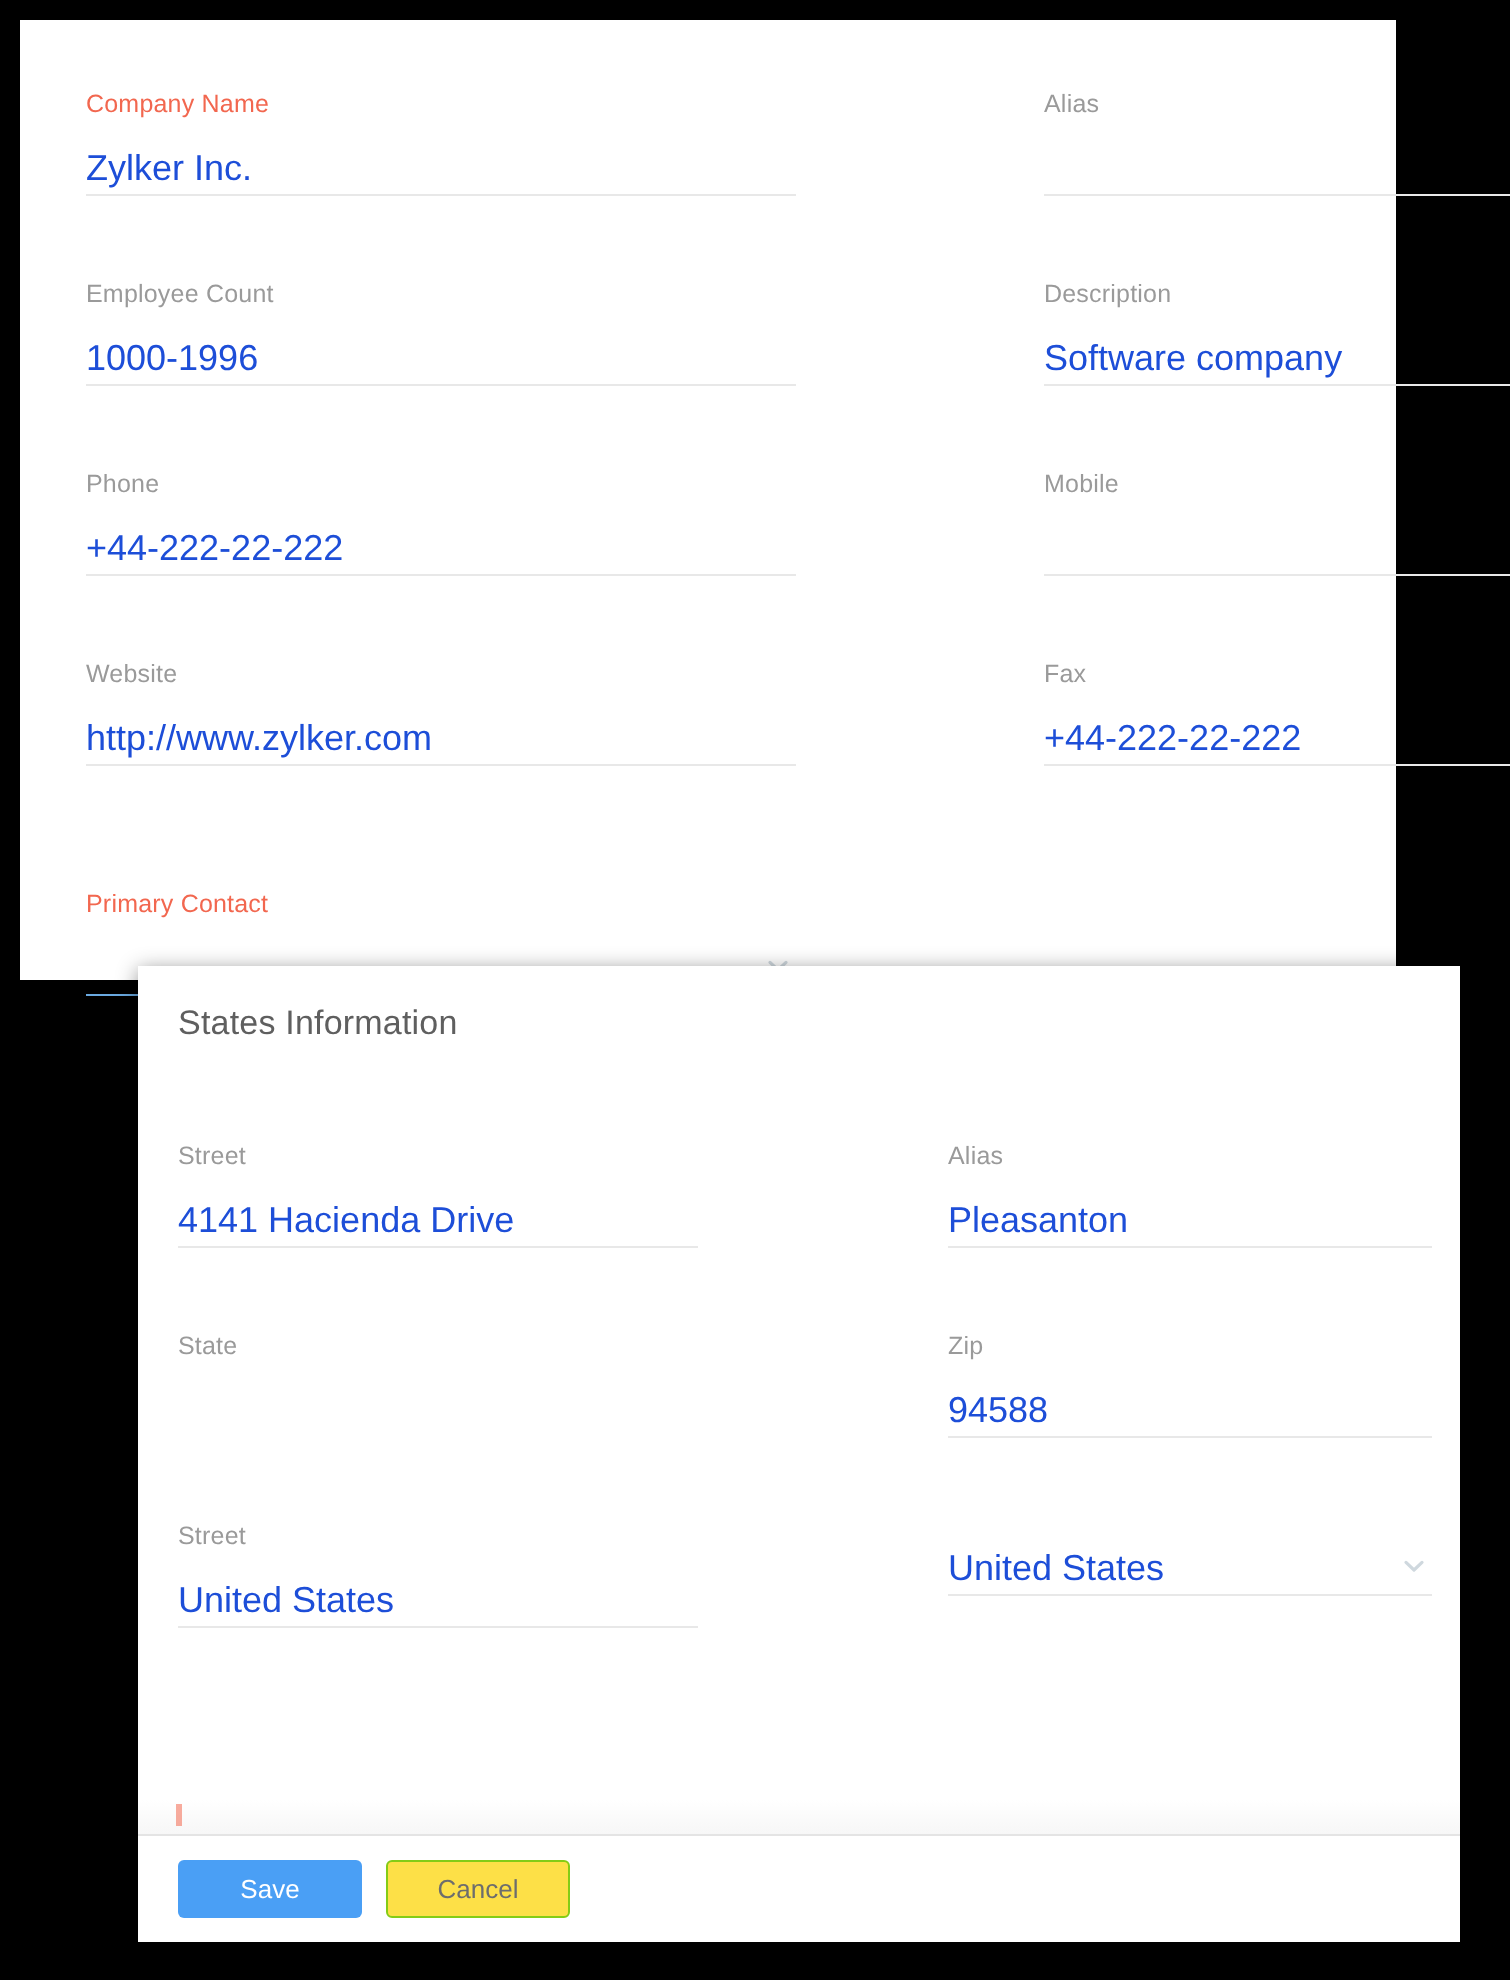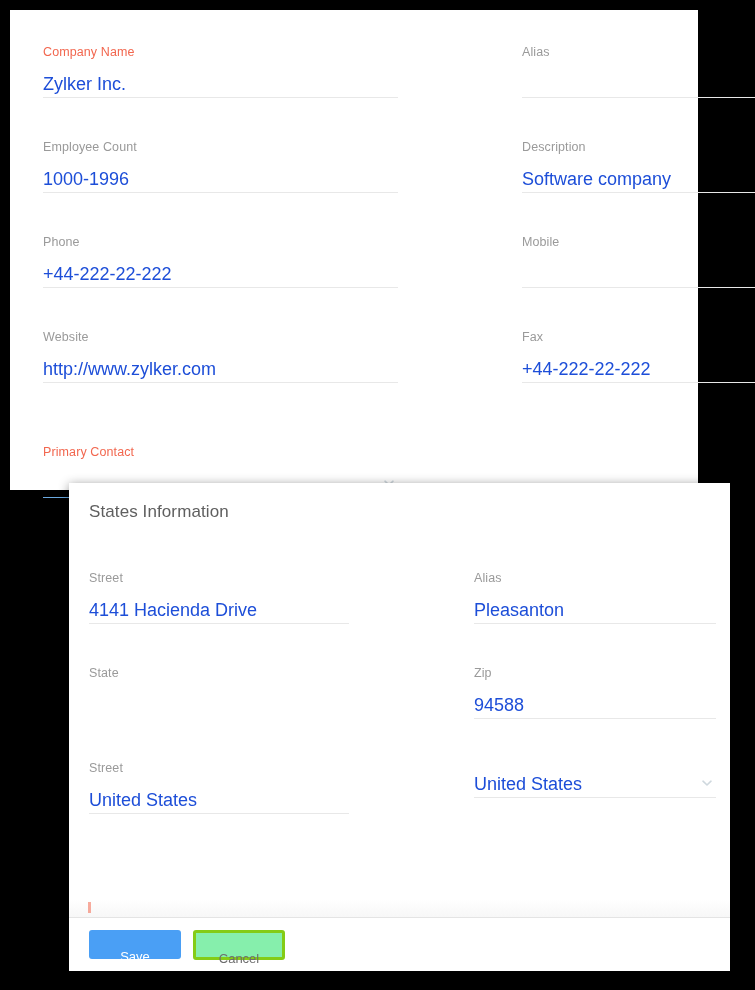--- a/index.html
+++ b/index.html
@@ -171,35 +171,35 @@
     align-items: center;
     padding-left: 20px;
     gap: 12px;
   }
 
   .btn {
     font-family: "Liberation Sans", sans-serif;
     font-size: 13px;
     height: 29px;
     min-width: 92px;
-    padding: 12px 16px;
+    padding: 0 16px;
     border-radius: 3px;
     cursor: pointer;
     line-height: 27px;
     text-align: center;
     border: 1px solid transparent;
   }
   .btn-primary {
     background: #4a9ff5;
     color: #ffffff;
   }
   .btn-secondary {
-    background: #86efac;
+    background: #fde047;
     color: #6d6d6d;
-    border: 3px solid #84cc16;
+    border: 1px solid #84cc16;
   }
 </style>
 </head>
 <body>
 
 <div id="stage">
 
   <div class="card" id="company-panel">
     <div class="field-grid" id="company-fields">
         <div class="field col-l row-1">

